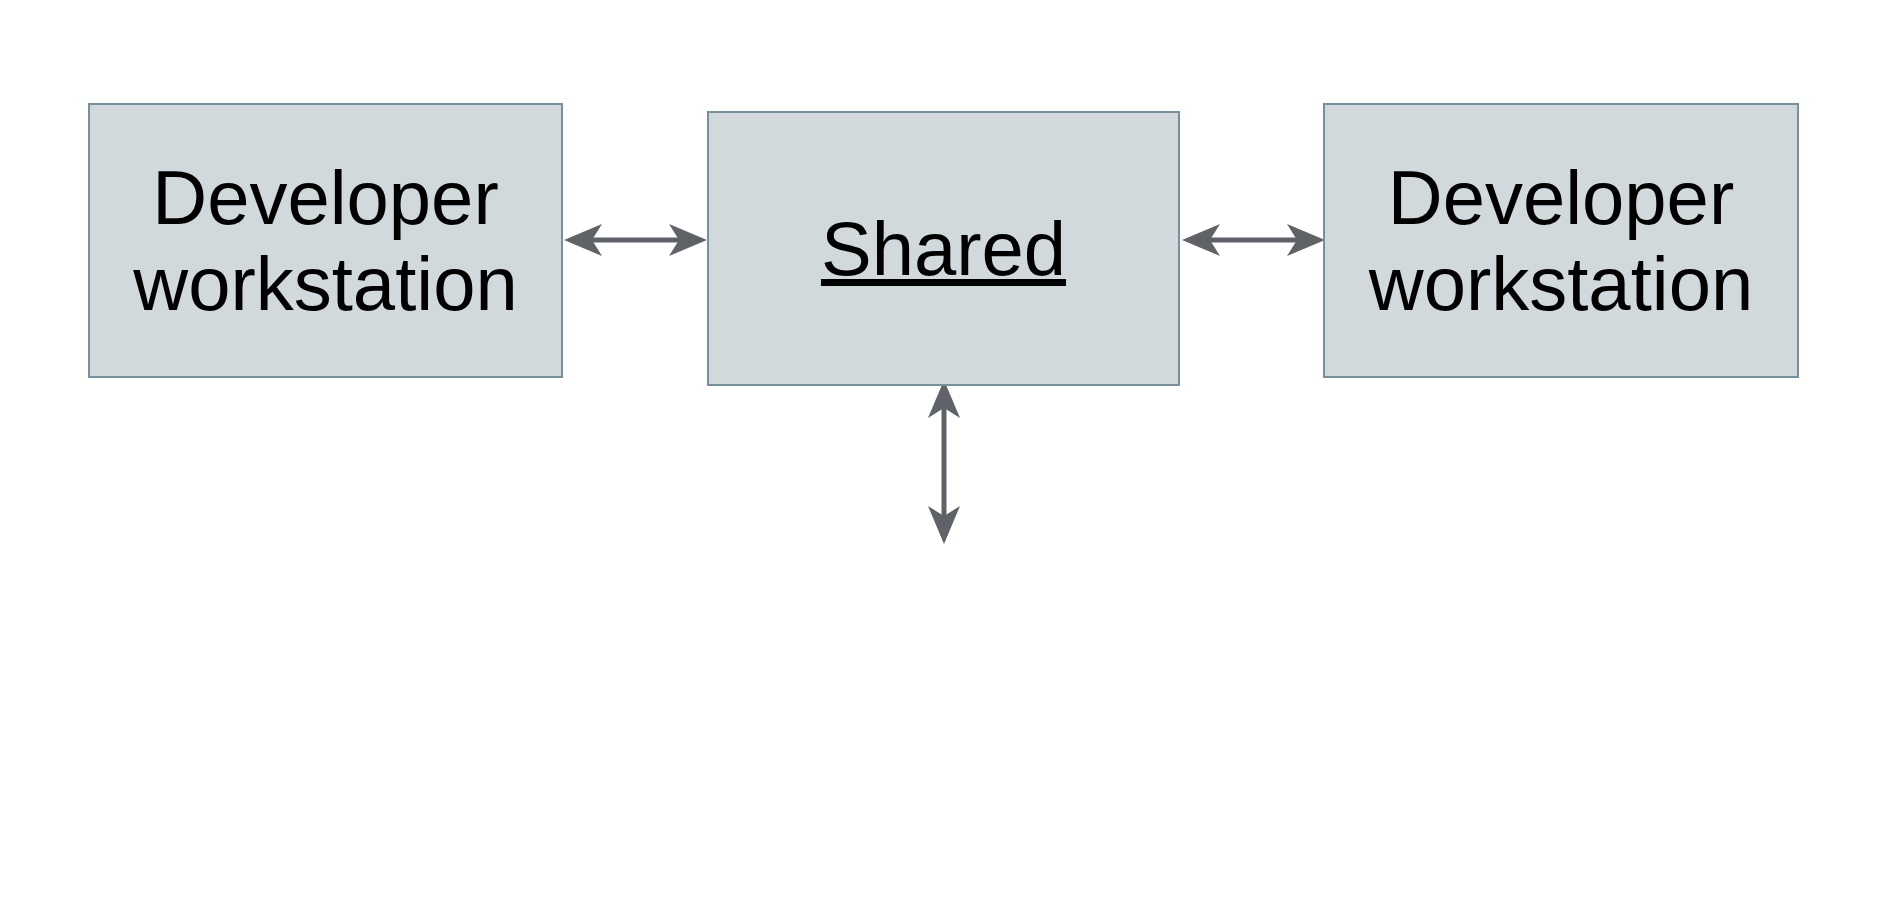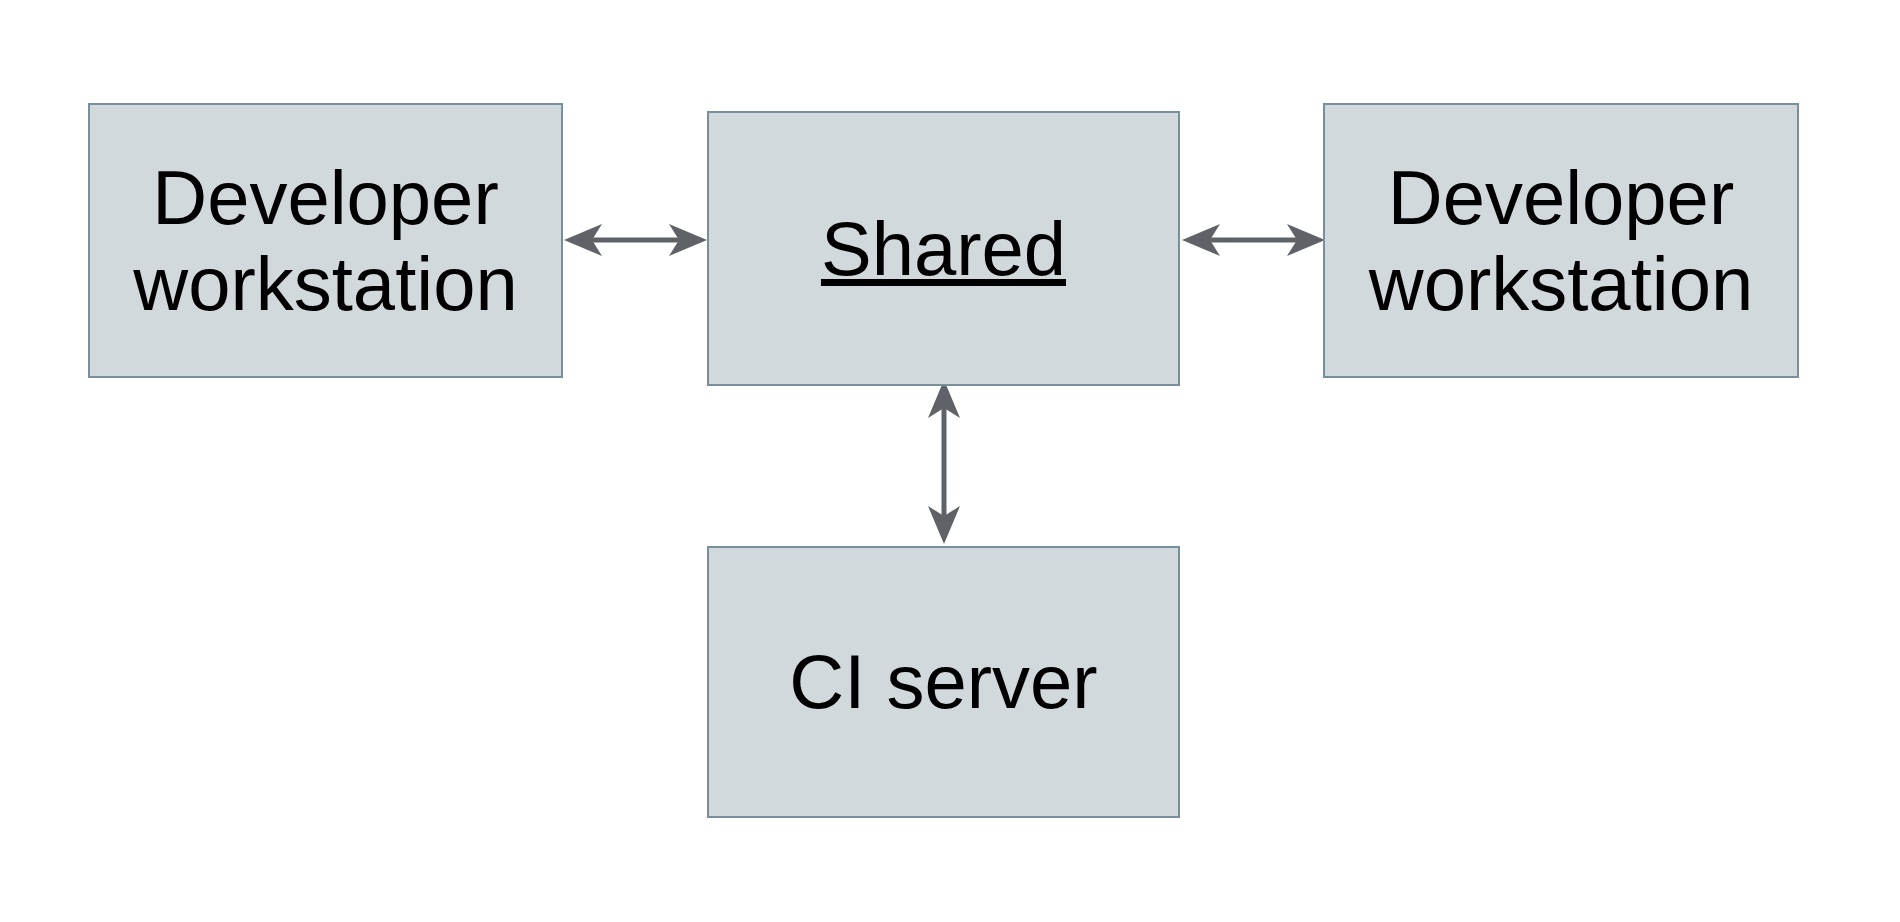--- a/index.html
+++ b/index.html
@@ -87,17 +87,14 @@
 
   <div class="node" id="node-shared-cache">
     <span class="line">Shared</span>
   </div>
 
   <div class="node" id="node-developer-workstation-right">
     <span class="line">Developer</span>
     <span class="line">workstation</span>
   </div>
 
-  <div class="node" id="node-ci-server">
-    <span class="line">CI server</span>
-  </div>
 
 </div>
 
 </body></html>

